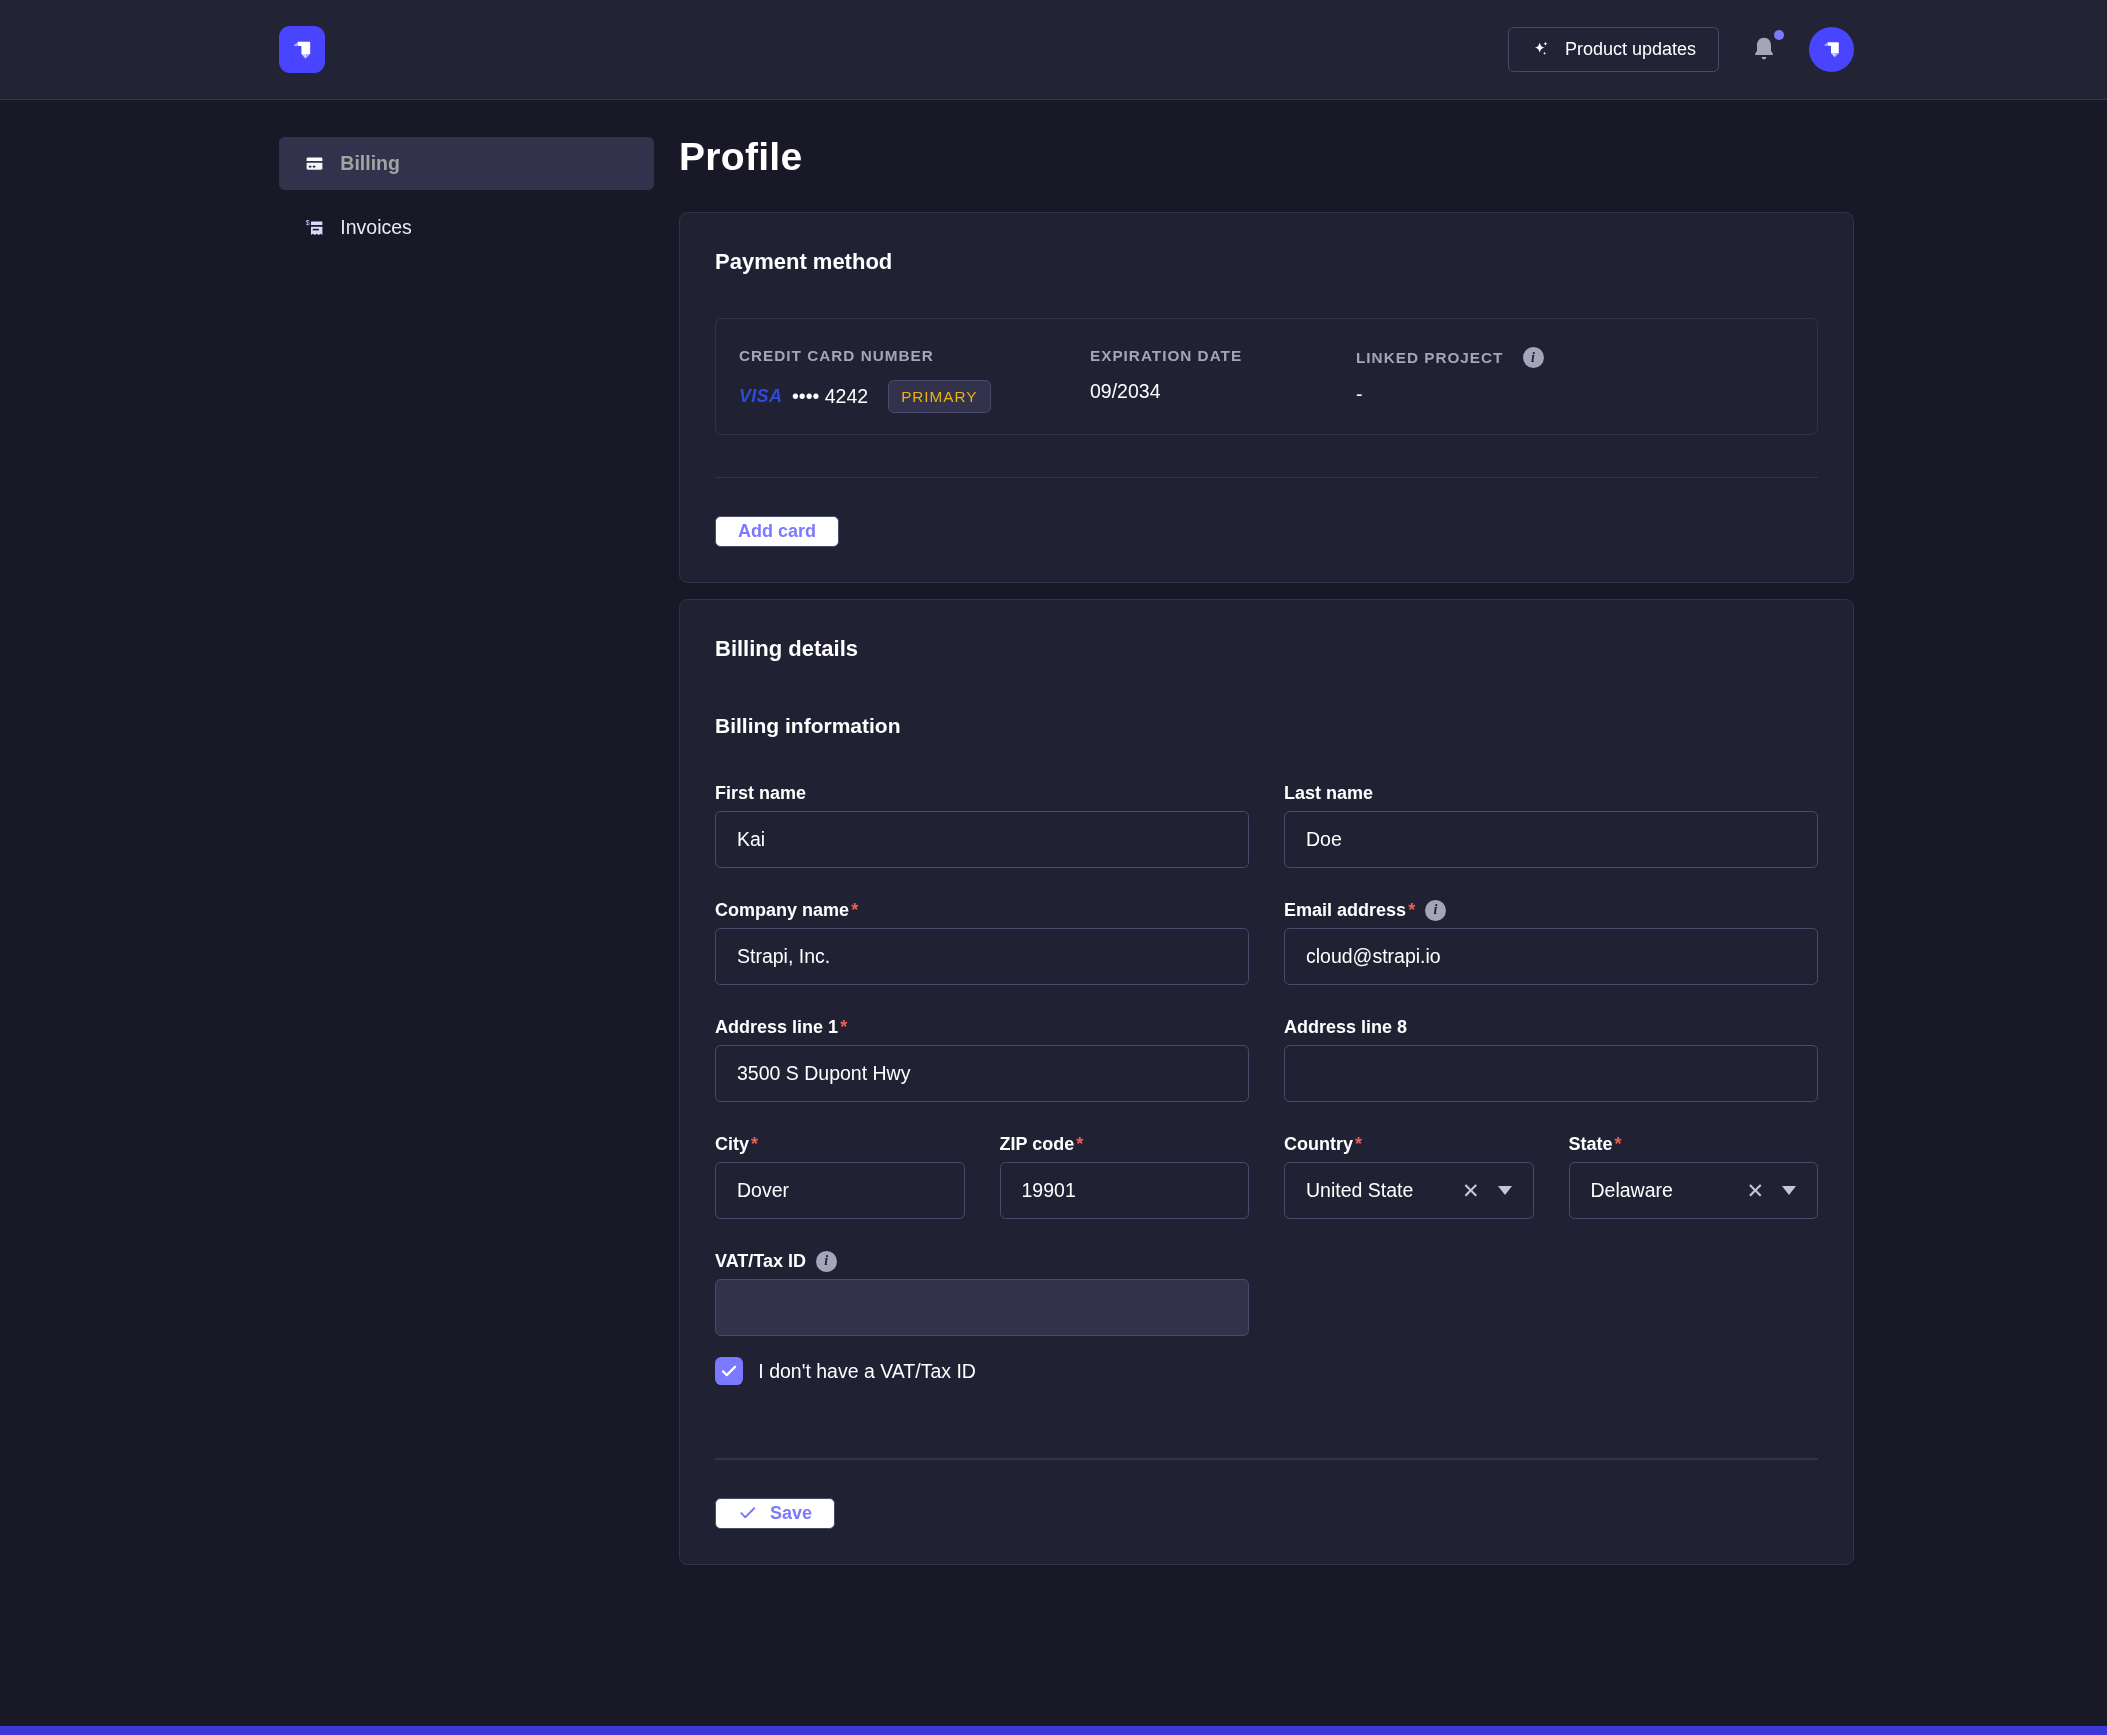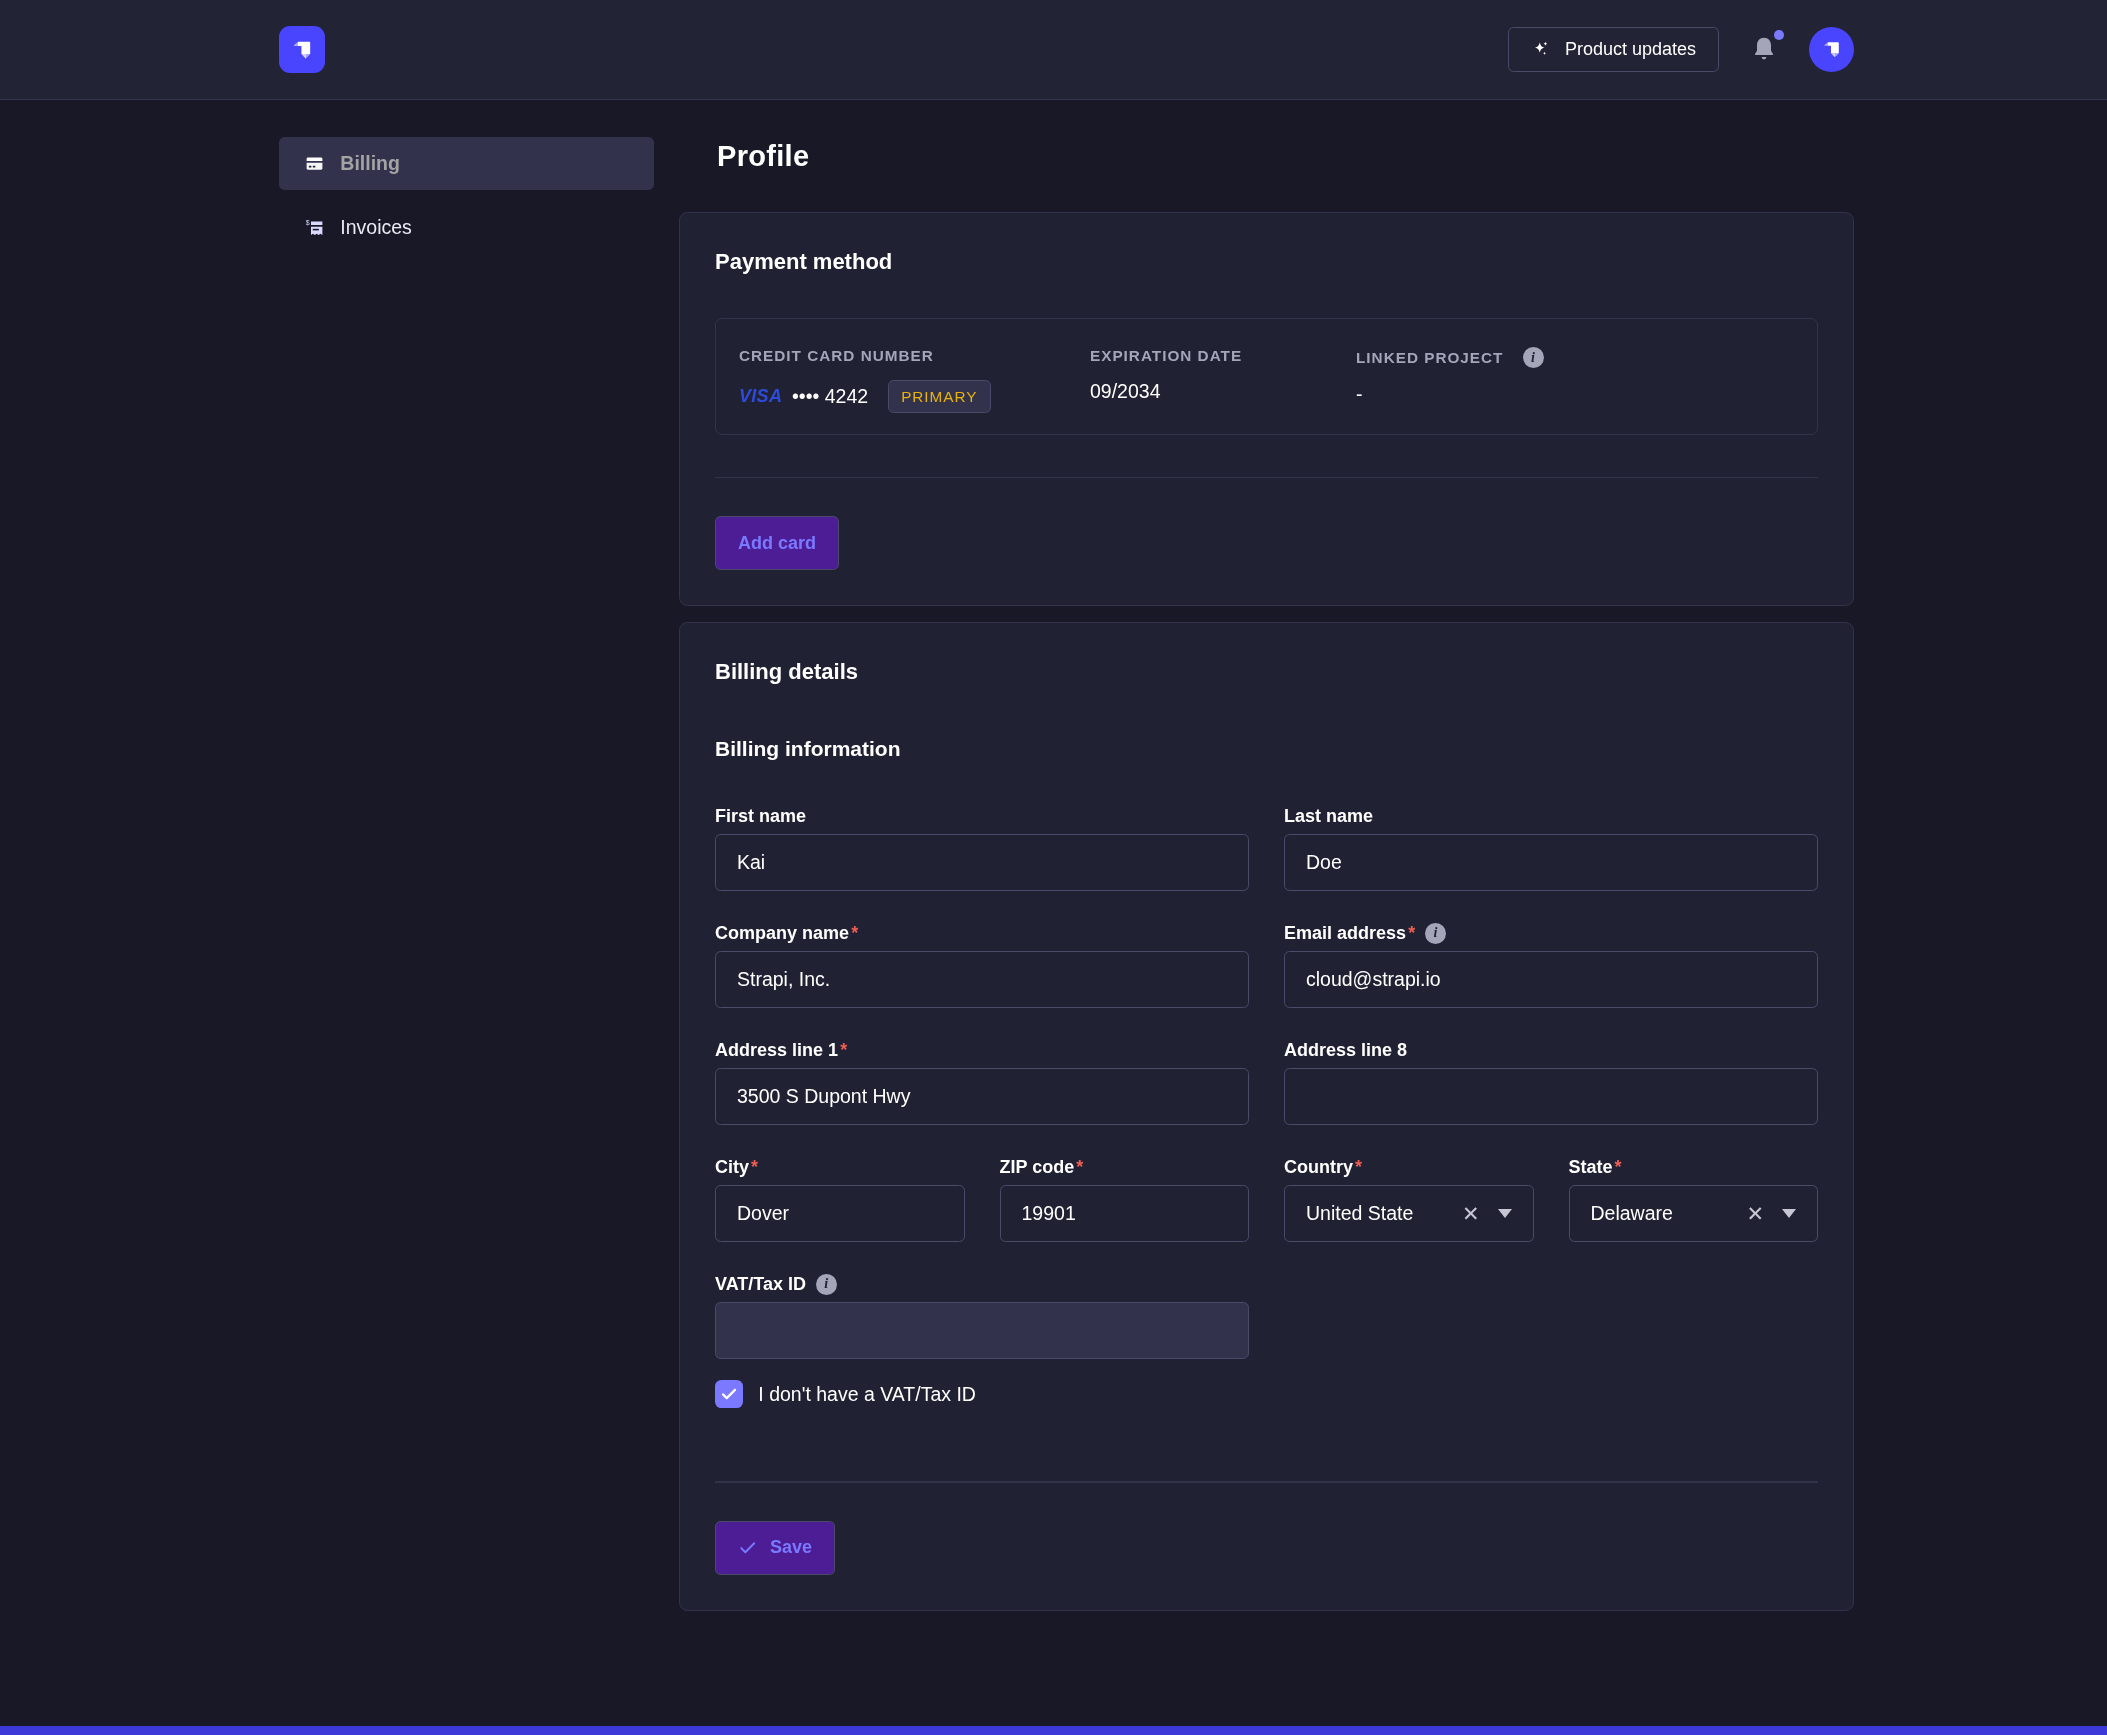--- a/index.html
+++ b/index.html
@@ -43,21 +43,21 @@
   .sidenav { width:375px; flex:none; display:flex; flex-direction:column; gap:11px; padding-top:4.2px; }
   .nav-item {
     display:flex; align-items:center; gap:15.3px;
     height:53px; padding:0 25px; border-radius:5.6px;
     color:#eaeaf4; font-size:19.5px; cursor:pointer;
   }
   .nav-item.active { background:#32324d; color:#a3a3a3;font-weight:bold; }
   .nav-item svg { flex:none; }
 
   .main { flex:1; min-width:0; }
-  .page-title { font-size:29px; font-weight:700; line-height:47px; margin-bottom:32px; letter-spacing:0.3px;margin-left:38px; }
+  .page-title { font-size:39px; font-weight:700; line-height:47px; margin-bottom:32px; letter-spacing:0.3px; }
 
   .card {
     background:#212134; border:1.4px solid #32324d; border-radius:8.4px;
     padding:35px; 
   }
   .card + .card { margin-top:15.3px; }
   .card-title { font-size:22px; font-weight:700; line-height:28px; }
 
   
   .cc-box {
@@ -73,22 +73,22 @@
   .visa { font-size:18px; font-weight:700; font-style:italic; color:#2d4bdb; letter-spacing:0.3px; margin-right:9.8px; }
   .badge {
     margin-left:19.5px; height:33px; padding:0 12.5px; border-radius:5.6px;
     border:1.4px solid #4a4a6a; background:#32324d;
     display:flex; align-items:center; font-size:15.3px; letter-spacing:1px;
     color:#eab308; font-weight:400;
   }
   .divider { height:1.4px; background:#32324d; margin-top:42px; }
   .btn-ghost {
     margin-top:38px; display:inline-flex; align-items:center; gap:12.5px;
-    height:54px; padding:0 22px; border-radius:5.6px;
-    border:1.4px solid #4a4a6a; background:#4c1d95;
+    height:31px; padding:0 22px; border-radius:5.6px;
+    border:1.4px solid #4a4a6a; background:#ffffff;
     color:#7b79ff; font-size:18px; font-weight:700; cursor:pointer;
   }
 
   
   .section-subtitle { margin-top:50px; font-size:21px; font-weight:700; line-height:26.5px; }
   .grid2 { display:grid; grid-template-columns:1fr 1fr; column-gap:35px; }
   .grid4 { display:grid; grid-template-columns:1fr 1fr 1fr 1fr; column-gap:35px; }
   .form-row { margin-top:31px; }
   .form-row.first { margin-top:43px; }
   .f-label { display:flex; align-items:center; font-size:18px; font-weight:700; line-height:22px; }

